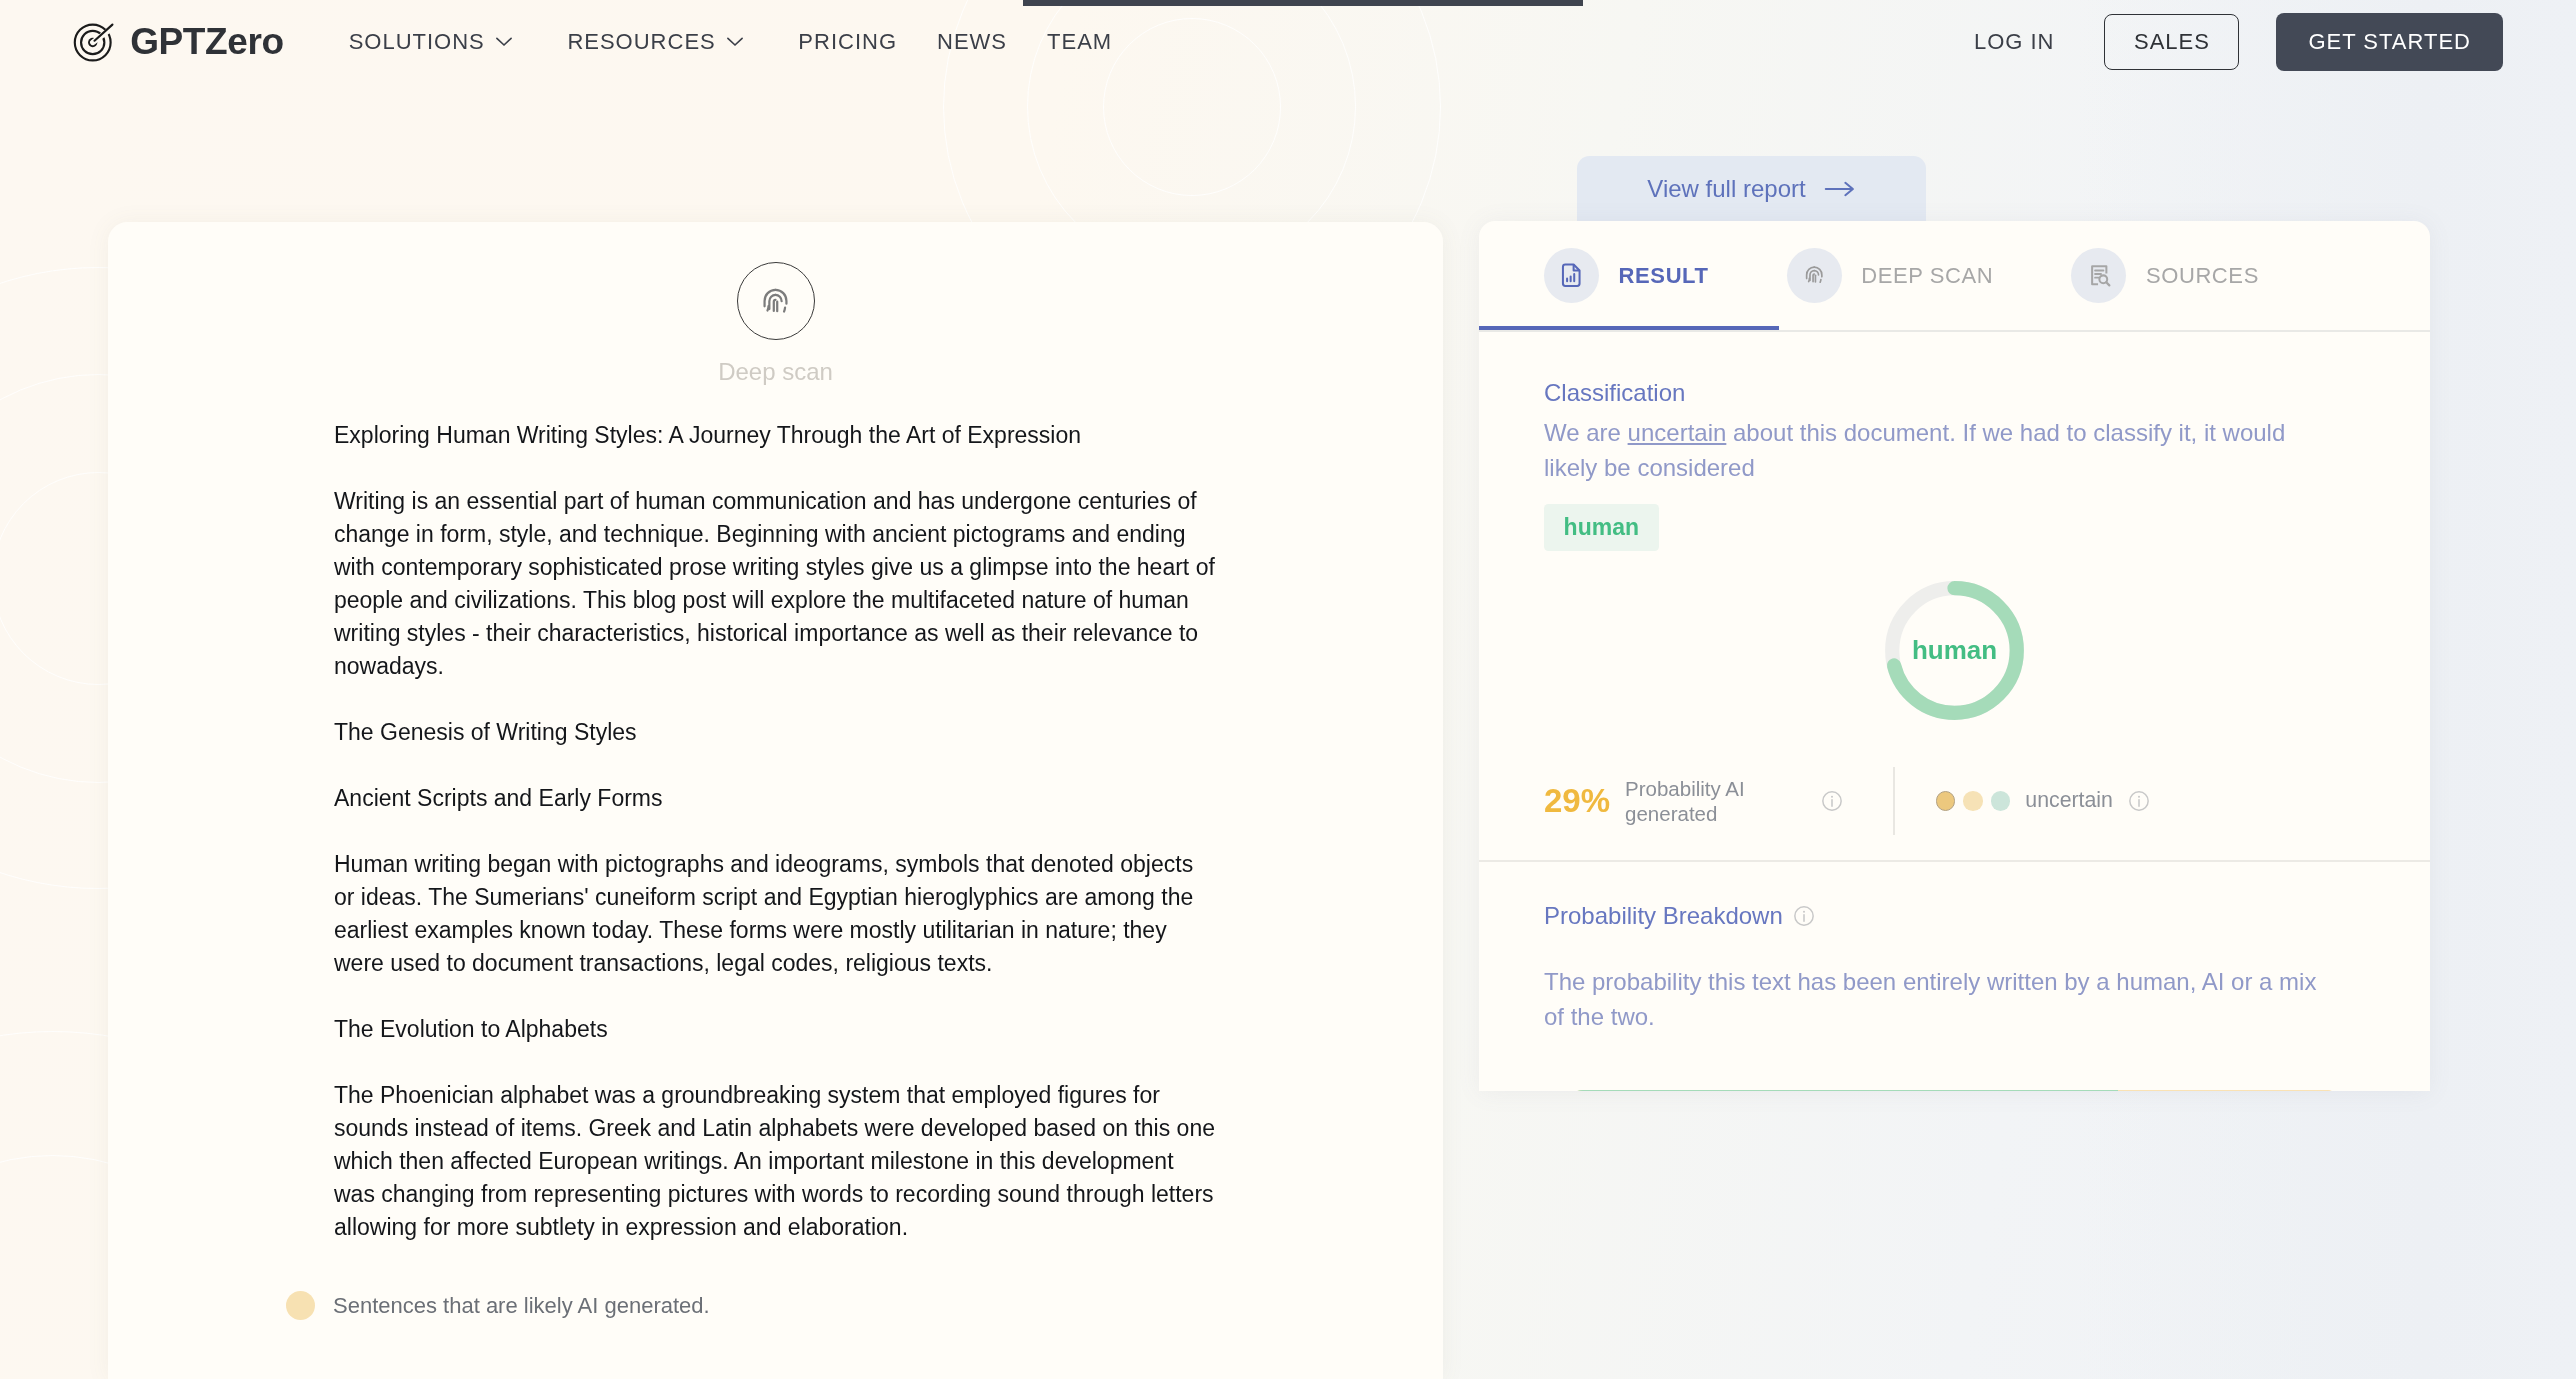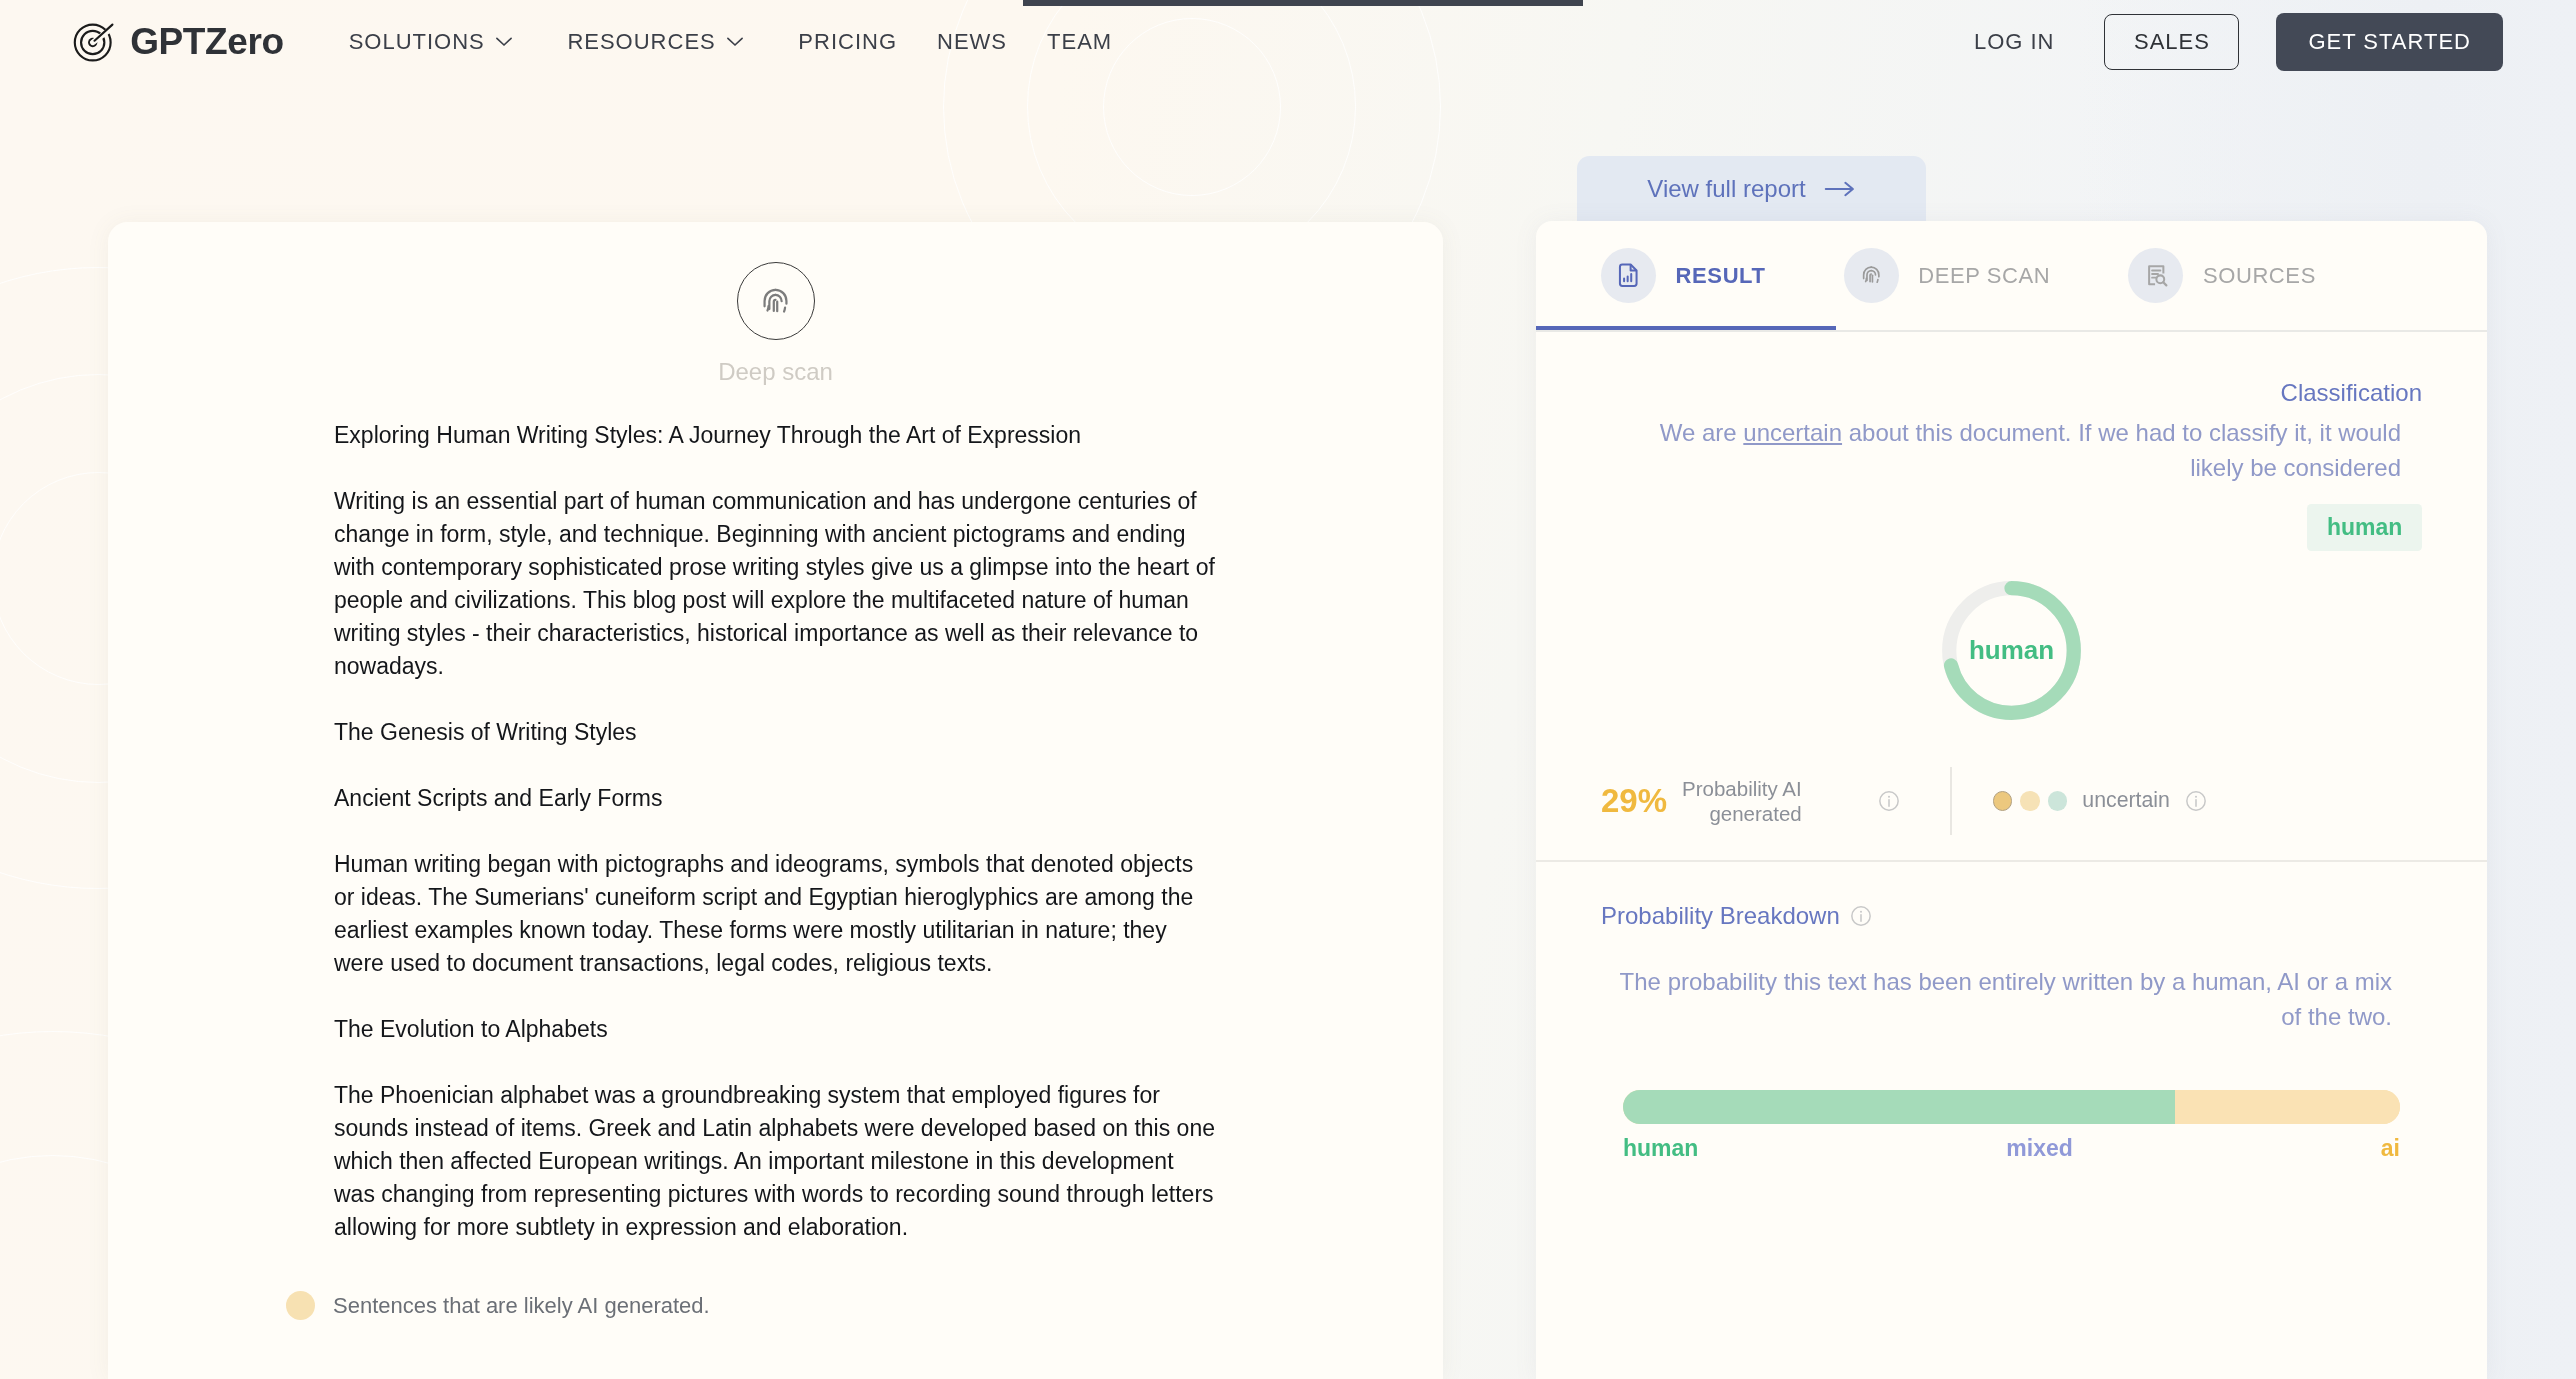--- a/index.html
+++ b/index.html
@@ -223,30 +223,29 @@
   }
   .view-report-label {
     font-size: 24px;
     color: #5e72bb;
   }
   .arrow-right { width: 32px; height: 18px; }
 
   
   .result-panel {
     position: absolute;
-    left: 1536px;
+    left: 1479px;
     top: 221px;
     width: 951px;
-    height: 1158px;
+    height: 870px;
     background: #fffdf8;
     border-radius: 16px 16px 0 0;
     box-shadow: 0 1.8px 23px rgba(120,120,140,0.08);
     z-index: 3;
     overflow: hidden;
-    text-align: right;
   }
   .tabs {
     display: flex;
     align-items: center;
     height: 109px;
     position: relative;
     padding-left: 65px;
   }
   .tab {
     display: flex;

